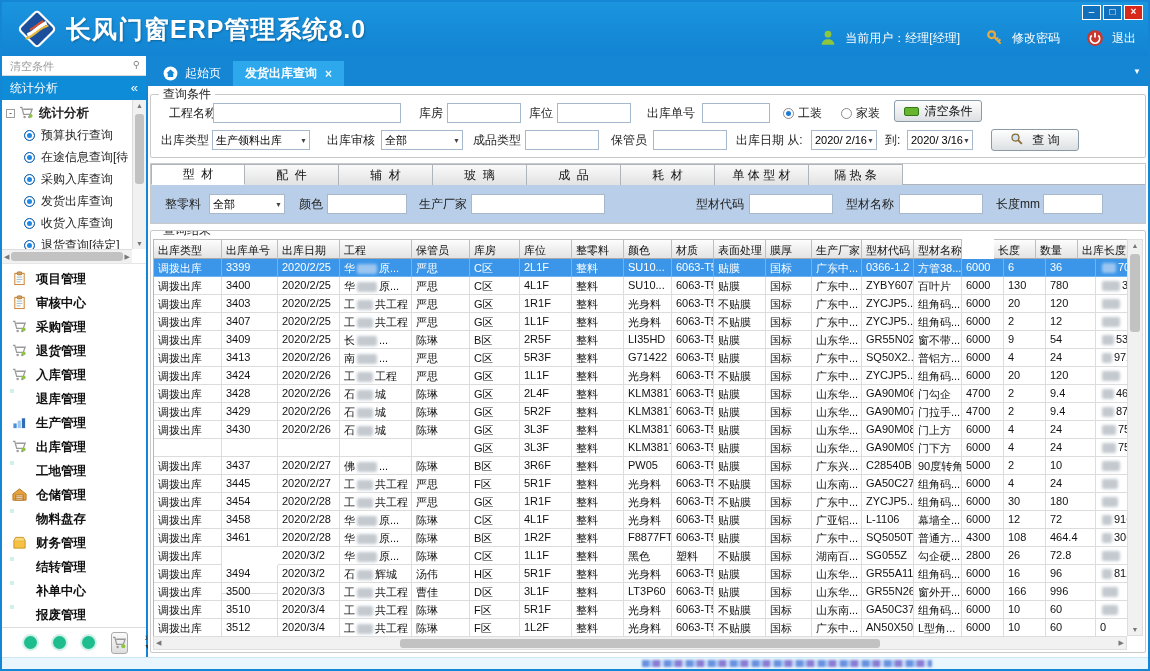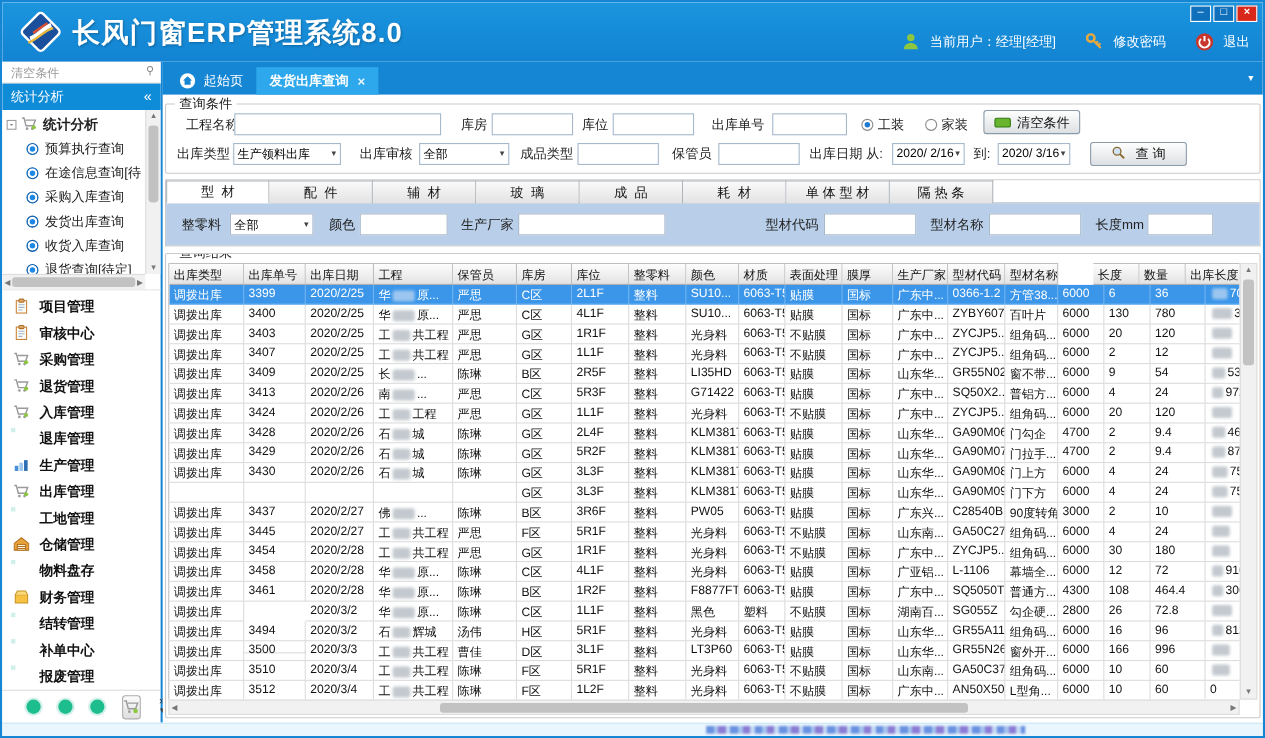--- a/index.html
+++ b/index.html
@@ -740,21 +740,21 @@
                   <div class="cell" style="width: 50px;">B区</div>
                   <div class="cell" style="width: 52px;">3R6F</div>
                   <div class="cell" style="width: 52px;">整料</div>
                   <div class="cell" style="width: 48px;">PW05</div>
                   <div class="cell" style="width: 42px;">6063-T5</div>
                   <div class="cell" style="width: 52px;">贴膜</div>
                   <div class="cell" style="width: 46px;">国标</div>
                   <div class="cell" style="width: 50px;">广东兴...</div>
                   <div class="cell" style="width: 52px;">C28540B</div>
                   <div class="cell" style="width: 48px;">90度转角</div>
-                  <div class="cell" style="width: 42px;">3000</div>
+                  <div class="cell" style="width: 42px;">5000</div>
                   <div class="cell" style="width: 42px;">2</div>
                   <div class="cell" style="width: 50px;">10</div>
                   <div class="cell" style="width: 36px;"><span class="cz" style="width: 18px;"></span></div>
                 </div>
                 <div class="trow">
                   <div class="cell" style="width: 68px;">调拨出库</div>
                   <div class="cell" style="width: 56px;">3445</div>
                   <div class="cell" style="width: 62px;">2020/2/27</div>
                   <div class="cell" style="width: 72px;"><span>工</span><span class="cz" style="width: 16px;"></span><span>共工程</span></div>
                   <div class="cell" style="width: 58px;">严思</div>

